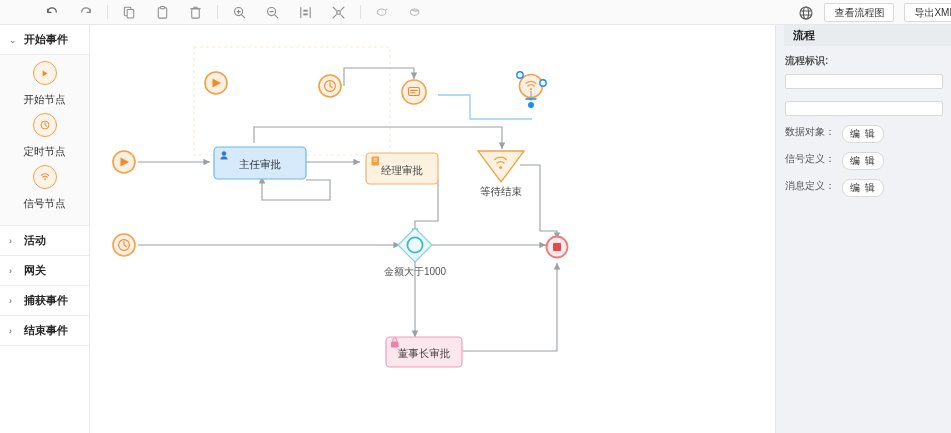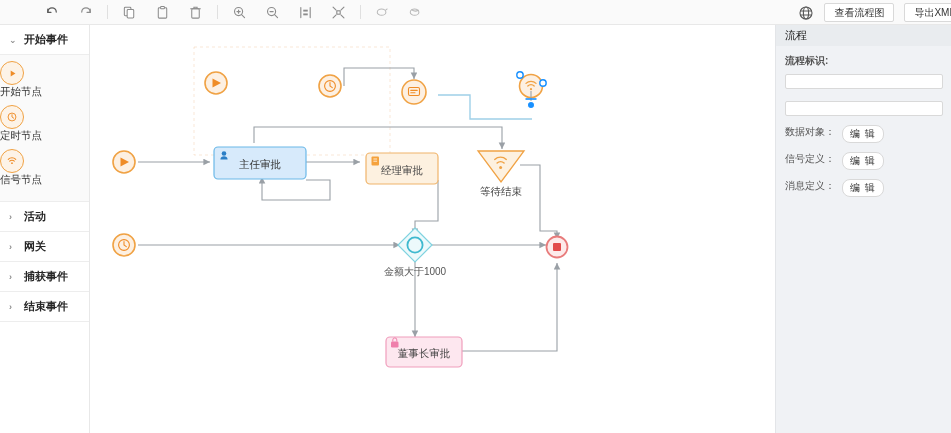--- a/index.html
+++ b/index.html
@@ -43,21 +43,21 @@
     font-size:11px;
   }
   .pal-group{
     height:29px;display:flex;align-items:center;gap:7px;padding-left:9px;
     border-bottom:1px solid #ededed;background:#fff;cursor:pointer;
     font-weight:bold;color:#262626;font-size:11px;
   }
   .pal-caret{font-size:9px;color:#8c8c8c;width:8px;display:inline-block;}
   .pal-body{background:#fafafa;border-bottom:1px solid #ededed;padding:6px 0 8px;}
   .pal-item{
-    display:flex;flex-direction:column;gap:0;margin-bottom:6px;cursor:pointer;
+    display:flex;flex-direction:column;align-items:center;gap:8px;margin-bottom:6px;cursor:pointer;
   }
   .pal-item .lbl{font-size:10.5px;color:#333;}
   .circ-icon{
     width:22px;height:22px;border-radius:50%;border:1.5px solid #f0a244;
     background:#fdf3e7;display:flex;align-items:center;justify-content:center;
   }
   .circ-icon svg{display:block;}
 
   
   .canvas{
@@ -66,21 +66,21 @@
   }
   .canvas svg{position:absolute;left:0;top:0;}
 
   
   .props{
     position:absolute;left:775px;top:25px;width:176px;height:408px;
     background:#f0f2f5;border-left:1px solid #e3e5e8;box-sizing:border-box;
   }
   .props-title{
     height:21px;display:flex;align-items:center;padding-left:9px;
-    font-size:11px;font-weight:normal;color:#222;background:#e9ecef;
+    font-size:11px;font-weight:bold;color:#222;background:#e9ecef;margin-left:8px;
   }
   .props-body{padding:8px 9px 0 9px;}
   .fld-label{font-size:10px;color:#555;margin-bottom:3px;font-weight:bold;}
   .fld-input{
     width:158px;height:15px;background:#fff;border:1px solid #d9d9d9;border-radius:2px;
     box-sizing:border-box;margin-bottom:9px;font-size:10px;padding:0 4px;color:#333;
     outline:none;font-family:inherit;
   }
   .prop-row{display:flex;align-items:flex-start;gap:7px;margin-bottom:9px;}
   .prop-row .rl{font-size:10px;color:#555;}

